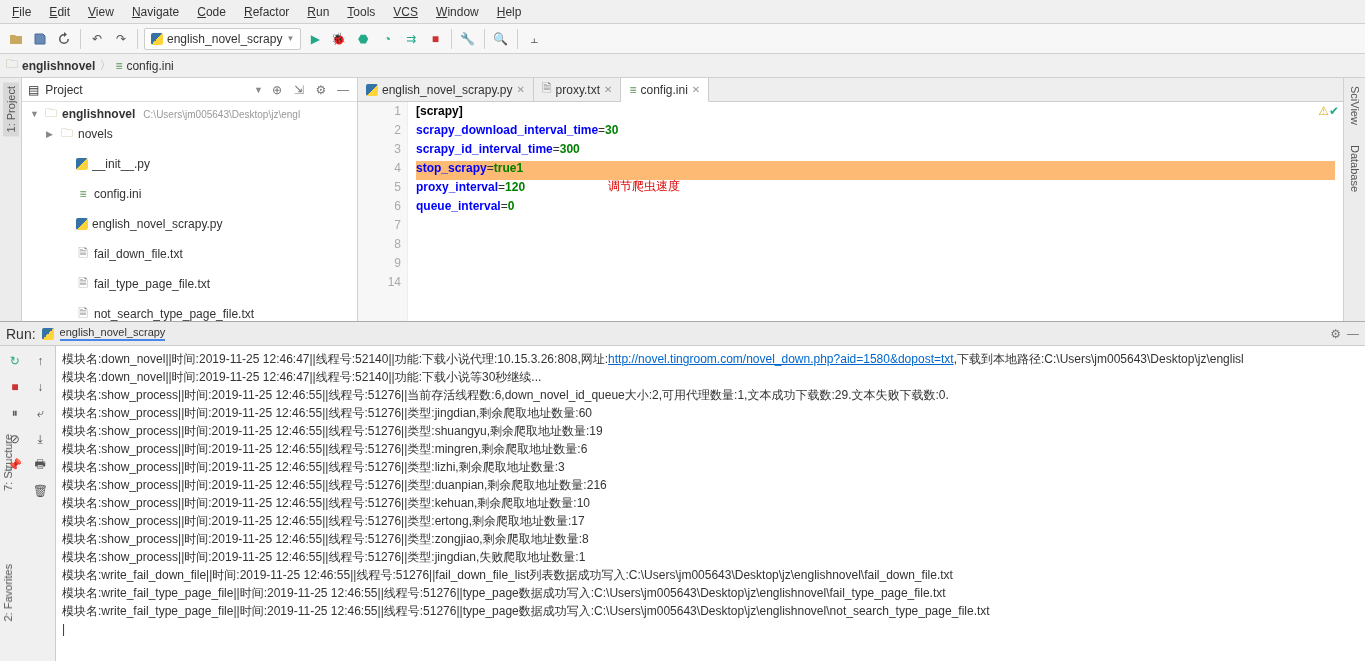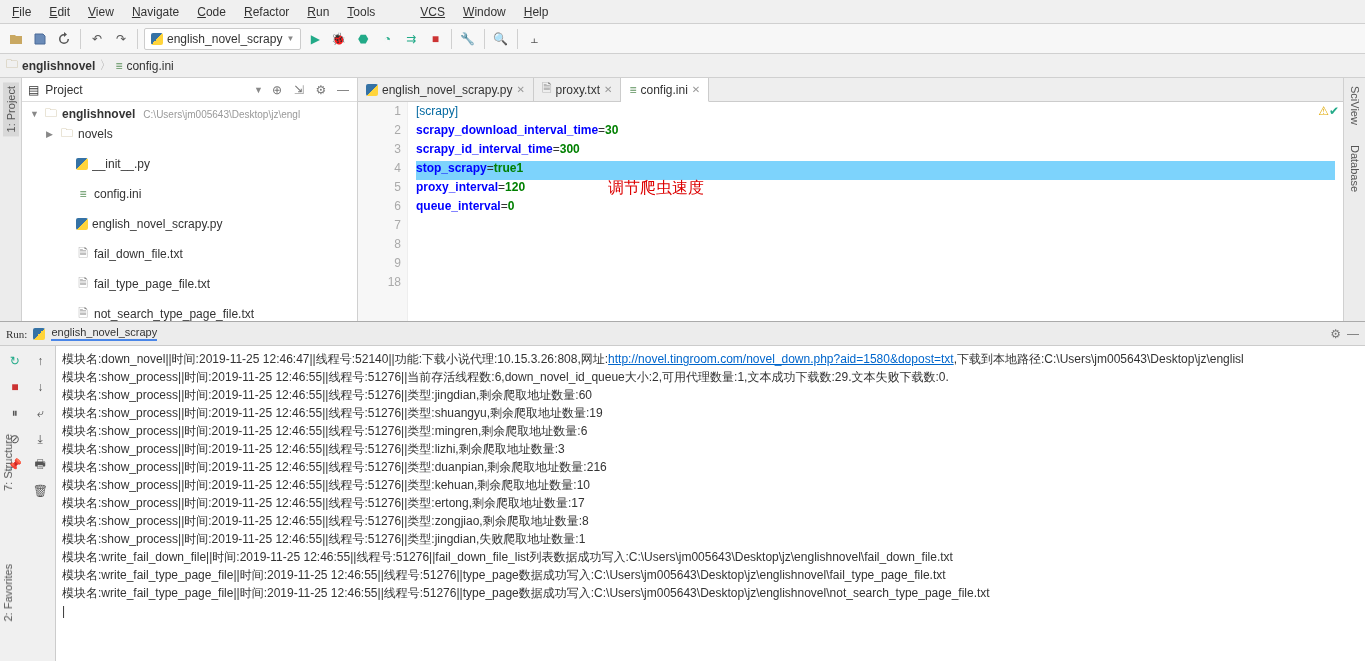--- a/index.html
+++ b/index.html
@@ -31,29 +31,29 @@
 .editor-area { flex: 1; display: flex; flex-direction: column; background: #fff; min-width: 0; }
 .tabs { display: flex; height: 24px; border-bottom: 1px solid #ccc; background: #eeeeee; }
 .tab { display: flex; align-items: center; padding: 0 8px; gap: 4px; border-right: 1px solid #ccc; cursor: pointer; font-size: 11px; }
 .tab.active { background: #fff; border-bottom: 1px solid #fff; margin-bottom: -1px; }
 .tab .close { color: #999; font-size: 10px; }
 .editor-body { flex: 1; display: flex; position: relative; min-width: 0; }
 .gutter { width: 50px; background: #f7f7f7; border-right: 1px solid #eee; text-align: right; padding: 2px 6px 0 0; color: #aaa; font-family: "Consolas", monospace; }
 .gutter div { height: 19px; }
 .code { flex: 1; padding: 2px 8px 0 8px; font-family: "Consolas", monospace; position: relative; }
 .code-line { height: 19px; white-space: pre; }
-.code-line.sel { background: #7dd3fc; }
+.code-line.sel { background: #fdba74; }
 .kw { color: #0000ff; font-weight: bold; }
 .val { color: #008000; font-weight: bold; }
-.sect { color: #0369a1; font-weight: normal; }
-.annotation { position: absolute; color: #d00; font-family: "SimSun", sans-serif; font-size: 16px; }
+.sect { color: #000000; font-weight: bold; }
+.annotation { position: absolute; color: #d00; font-family: "SimSun", sans-serif; font-size: 12px; }
 .sidebar-right { width: 22px; background: #ececec; border-left: 1px solid #d0d0d0; display: flex; flex-direction: column; align-items: center; padding-top: 4px; }
 .run-panel { border-top: 1px solid #aaa; display: flex; flex-direction: column; height: 346px; }
 .run-header { display: flex; align-items: center; height: 24px; background: #ececec; border-bottom: 1px solid #ccc; padding: 0 6px; gap: 6px; }
-.run-header .label { font-size: 11px; font-family: Liberation Serif, serif; }
+.run-header .label { font-size: 14px; }
 .run-header .name { font-size: 11px; border-bottom: 2px solid #4a86e8; padding-bottom: 1px; }
 .run-header .spacer { flex: 1; }
 .run-body { flex: 1; display: flex; min-height: 0; }
 .run-ctrl { width: 56px; background: #f0f0f0; border-right: 1px solid #ccc; display: grid; grid-template-columns: 1fr 1fr; grid-auto-rows: 26px; gap: 0; padding: 2px; }
 .run-ctrl .ico { display: flex; align-items: center; justify-content: center; color: #555; cursor: pointer; }
 .console { flex: 1; background: #fff; overflow: auto; padding: 4px 6px; font-family: "NSimSun","SimSun","Consolas", monospace; font-size: 12px; line-height: 18px; white-space: nowrap; }
 .console .line { white-space: nowrap; }
 .console a { color: #0066cc; text-decoration: underline; margin-top: 12px; }
 .favorites-tab, .structure-tab { position: fixed; left: 2px; font-size: 11px; writing-mode: vertical-rl; transform: rotate(180deg); color: #555; }
 .structure-tab { bottom: 170px; }
@@ -70,21 +70,21 @@
 
 <div class="menubar">
   <span class="underline-first">File</span>
   <span class="underline-first">Edit</span>
   <span class="underline-first">View</span>
   <span class="underline-first">Navigate</span>
   <span class="underline-first">Code</span>
   <span class="underline-first">Refactor</span>
   <span class="underline-first">Run</span>
   <span class="underline-first">Tools</span>
-  <span style="text-decoration:underline;margin-left:27px;">VCS</span>
+  <span style="text-decoration:underline;">VCS</span>
   <span class="underline-first">Window</span>
   <span class="underline-first">Help</span>
 </div>
 
 <div class="toolbar">
   <div class="tb-ico">
       <svg width="14" height="14" viewBox="0 0 14 14">
         <path d="M1 3h5l1 1h6v8H1z" fill="#c9a862"></path>
       </svg>
     </div>
@@ -221,21 +221,21 @@
       <div class="gutter" id="gutter">
           <div>1</div>
           <div>2</div>
           <div>3</div>
           <div>4</div>
           <div>5</div>
           <div>6</div>
           <div>7</div>
           <div>8</div>
           <div>9</div>
-          <div>18</div>
+          <div>14</div>
         </div>
       <div class="code" id="code">
         <div class="code-line"><span class="sect">[scrapy]</span></div>
           <div class="code-line"><span class="kw">scrapy_download_interval_time</span>=<span class="val">30</span></div>
           <div class="code-line"><span class="kw">scrapy_id_interval_time</span>=<span class="val">300</span></div>
           <div class="code-line sel"><span class="kw">stop_scrapy</span>=<span class="val">true1</span></div>
           <div class="code-line"><span class="kw">proxy_interval</span>=<span class="val">120</span></div>
           <div class="code-line"><span class="kw">queue_interval</span>=<span class="val">0</span></div>
       <div class="annotation" style="top:76px;left:200px;">调节爬虫速度</div>
         </div>
@@ -269,20 +269,21 @@
       <div class="ico">⤶</div>
       <div class="ico">⊘</div>
       <div class="ico">⤓</div>
       <div class="ico">📌</div>
       <div class="ico">🖶</div>
       <div class="ico"></div>
       <div class="ico">🗑</div>
     </div>
     <div class="console" id="console">
         <div class="line">模块名:down_novel||时间:2019-11-25 12:46:47||线程号:52140||功能:下载小说代理:10.15.3.26:808,网址:<a href="#">http://novel.tingroom.com/novel_down.php?aid=1580&amp;dopost=txt</a>,下载到本地路径:C:\Users\jm005643\Desktop\jz\englisl</div>
+        <div class="line">模块名:down_novel||时间:2019-11-25 12:46:47||线程号:52140||功能:下载小说等30秒继续...</div>
         <div class="line">模块名:show_process||时间:2019-11-25 12:46:55||线程号:51276||当前存活线程数:6,down_novel_id_queue大小:2,可用代理数量:1,文本成功下载数:29.文本失败下载数:0.</div>
         <div class="line">模块名:show_process||时间:2019-11-25 12:46:55||线程号:51276||类型:jingdian,剩余爬取地址数量:60</div>
         <div class="line">模块名:show_process||时间:2019-11-25 12:46:55||线程号:51276||类型:shuangyu,剩余爬取地址数量:19</div>
         <div class="line">模块名:show_process||时间:2019-11-25 12:46:55||线程号:51276||类型:mingren,剩余爬取地址数量:6</div>
         <div class="line">模块名:show_process||时间:2019-11-25 12:46:55||线程号:51276||类型:lizhi,剩余爬取地址数量:3</div>
         <div class="line">模块名:show_process||时间:2019-11-25 12:46:55||线程号:51276||类型:duanpian,剩余爬取地址数量:216</div>
         <div class="line">模块名:show_process||时间:2019-11-25 12:46:55||线程号:51276||类型:kehuan,剩余爬取地址数量:10</div>
         <div class="line">模块名:show_process||时间:2019-11-25 12:46:55||线程号:51276||类型:ertong,剩余爬取地址数量:17</div>
         <div class="line">模块名:show_process||时间:2019-11-25 12:46:55||线程号:51276||类型:zongjiao,剩余爬取地址数量:8</div>
         <div class="line">模块名:show_process||时间:2019-11-25 12:46:55||线程号:51276||类型:jingdian,失败爬取地址数量:1</div>

